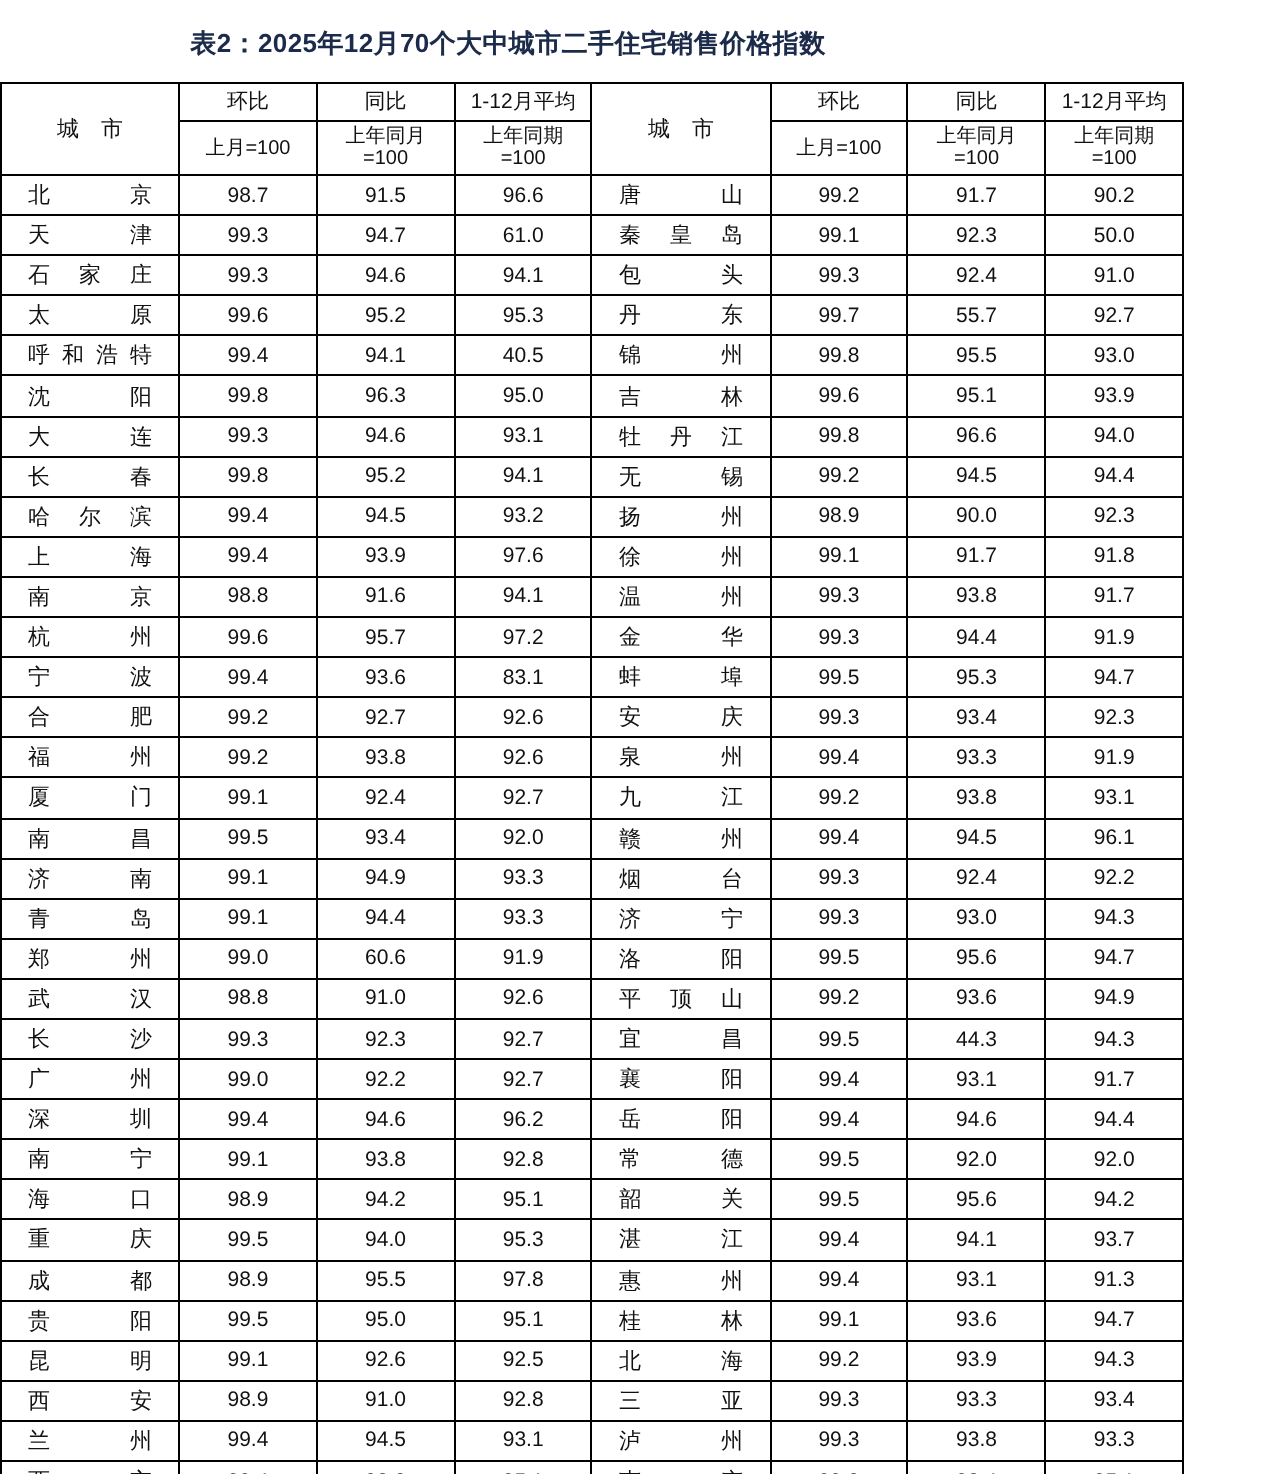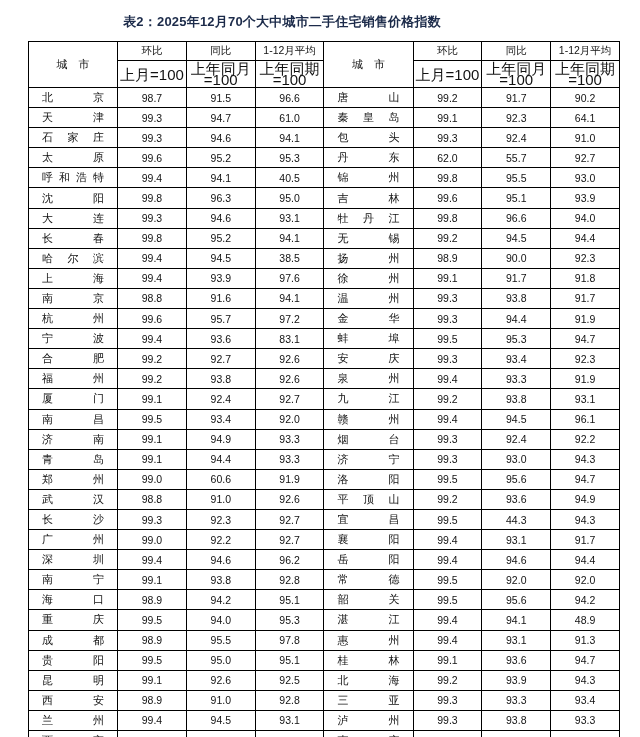--- a/index.html
+++ b/index.html
@@ -13,21 +13,20 @@
     font-family: "Liberation Sans", sans-serif;
     color: #111111;
     overflow: hidden;
   }
   .page {
     width: 508px;
     height: 737px;
     position: relative;
     box-sizing: border-box;
     padding: 0;
-    margin-left: 28px;
   }
   .title {
     text-align: center;
     font-weight: bold;
     font-size: 13px;
     color: #1c2b4a;
     padding-top: 13px;
     padding-bottom: 10px;
     letter-spacing: 0.2px;
   }
@@ -53,21 +52,21 @@
   }
   .hdr-col {
     width: 68px;
   }
   .hdr-top {
     height: 19px;
     font-size: 10.5px;
   }
   .hdr-sub {
     height: 27px;
-    font-size: 15px;
+    font-size: 10px;
     line-height: 11px;
   }
   .hdr-sub div { white-space: nowrap; }
   .row td { height: 19.1px; }
   .city {
     font-size: 11px;
     letter-spacing: 0px;
   }
   .city-inner {
     display: flex;
@@ -166,21 +165,21 @@
           <td class="num">99.3</td>
           <td class="num">94.7</td>
           <td class="num">61.0</td>
           <td class="city">
             <div class="city-inner">
               <span class="city-spread">秦 皇 岛</span>
             </div>
           </td>
           <td class="num">99.1</td>
           <td class="num">92.3</td>
-          <td class="num">64.1</td>
+          <td class="num">50.0</td>
         </tr>
         <tr class="row">
           <td class="city">
             <div class="city-inner">
               <span class="city-spread">石 家 庄</span>
             </div>
           </td>
           <td class="num">99.3</td>
           <td class="num">94.6</td>
           <td class="num">94.1</td>
@@ -200,21 +199,21 @@
             </div>
           </td>
           <td class="num">99.6</td>
           <td class="num">95.2</td>
           <td class="num">95.3</td>
           <td class="city">
             <div class="city-inner">
               <span class="city-spread">丹东</span>
             </div>
           </td>
-          <td class="num">62.0</td>
+          <td class="num">99.7</td>
           <td class="num">55.7</td>
           <td class="num">92.7</td>
         </tr>
         <tr class="row">
           <td class="city">
             <div class="city-inner">
               <span class="city-spread">呼和浩特</span>
             </div>
           </td>
           <td class="num">99.4</td>
@@ -284,21 +283,21 @@
           <td class="num">94.4</td>
         </tr>
         <tr class="row">
           <td class="city">
             <div class="city-inner">
               <span class="city-spread">哈 尔 滨</span>
             </div>
           </td>
           <td class="num">99.4</td>
           <td class="num">94.5</td>
-          <td class="num">38.5</td>
+          <td class="num">93.2</td>
           <td class="city">
             <div class="city-inner">
               <span class="city-spread">扬州</span>
             </div>
           </td>
           <td class="num">98.9</td>
           <td class="num">90.0</td>
           <td class="num">92.3</td>
         </tr>
         <tr class="row">
@@ -616,21 +615,21 @@
           <td class="num">99.5</td>
           <td class="num">94.0</td>
           <td class="num">95.3</td>
           <td class="city">
             <div class="city-inner">
               <span class="city-spread">湛江</span>
             </div>
           </td>
           <td class="num">99.4</td>
           <td class="num">94.1</td>
-          <td class="num">48.9</td>
+          <td class="num">93.7</td>
         </tr>
         <tr class="row">
           <td class="city">
             <div class="city-inner">
               <span class="city-spread">成都</span>
             </div>
           </td>
           <td class="num">98.9</td>
           <td class="num">95.5</td>
           <td class="num">97.8</td>

